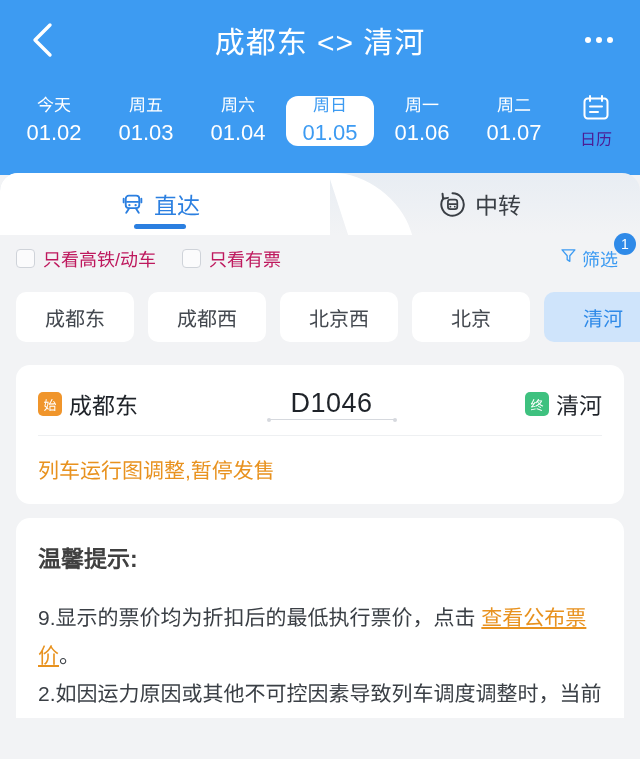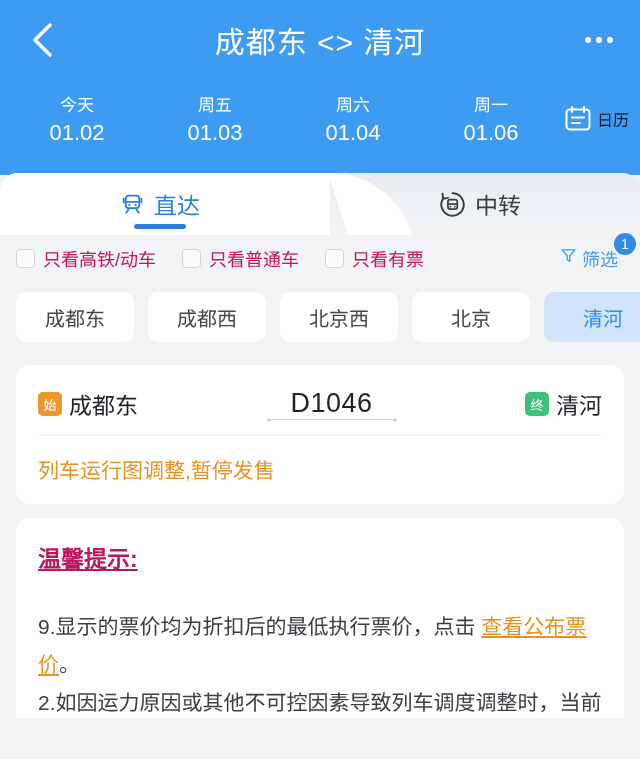--- a/index.html
+++ b/index.html
@@ -82,25 +82,25 @@
   }
   .date-item .dow { font-size: 17px; line-height: 20px; }
   .date-item .dnum { font-size: 22px; line-height: 26px; font-weight: 500; }
   .date-item.active {
     background: #ffffff;
     color: #3d9bf2;
   }
   .cal-btn {
     width: 72px;
     display: flex;
-    flex-direction: row;
+    flex-direction: column;
     align-items: center;
     justify-content: center;
     gap: 4px;
-    color: #0f172a;
+    color: #4c1d95;
     cursor: pointer;
   }
   .cal-btn .cal-label { font-size: 16px; line-height: 18px; }
 
   
   .tabs-wrap {
     position: relative;
     height: 62px;
     background: linear-gradient(180deg, #e8edf3 0%, #f2f3f5 100%);
     border-radius: 18px 18px 0 0;
@@ -293,24 +293,23 @@
   .tips {
     background: #ffffff;
     border-radius: 14px;
     margin: 14px 16px 0 16px;
     padding: 22px 22px 26px 22px;
     position: relative;
     min-height: 210px;
   }
   .tips-title {
     font-size: 23px;
-    color: #be185d;
+    color: #404040;
     font-weight: 600;
-    margin-bottom: 34px;
-    text-decoration: underline;
+    margin-bottom: 25px;
   }
   .tips-p {
     font-size: 21px;
     line-height: 38px;
     color: #3a3f45;
   }
   .tips-link {
     color: #e8921f;
     text-decoration: underline;
     cursor: pointer;
@@ -362,23 +361,31 @@
         <span class="dnum">01.02</span>
       </div>
       <div class="date-item">
         <span class="dow">周五</span>
         <span class="dnum">01.03</span>
       </div>
       <div class="date-item">
         <span class="dow">周六</span>
         <span class="dnum">01.04</span>
       </div>
+      <div class="date-item active">
+        <span class="dow">周日</span>
+        <span class="dnum">01.05</span>
+      </div>
       <div class="date-item">
         <span class="dow">周一</span>
         <span class="dnum">01.06</span>
+      </div>
+      <div class="date-item">
+        <span class="dow">周二</span>
+        <span class="dnum">01.07</span>
       </div>
 
       <div class="cal-btn">
         <span>
           <svg width="30" height="30" viewBox="0 0 30 30" fill="none">
             <rect x="3.5" y="5.5" width="23" height="20" rx="3.2" stroke="#ffffff" stroke-width="2"></rect>
             <path d="M9 3 V8 M21 3 V8" stroke="#ffffff" stroke-width="2" stroke-linecap="round"></path>
             <path d="M9 13.5 H21 M9 19 H17" stroke="#ffffff" stroke-width="2" stroke-linecap="round"></path>
           </svg>
         </span>
@@ -420,24 +427,20 @@
     </div>
   </div>
 
   <div class="filter-row">
     <div class="fopt">
       <span class="cbox"></span>
       <span>只看高铁/动车</span>
     </div>
     <div class="fopt">
       <span class="cbox"></span>
-      <span>只看普通车</span>
-    </div>
-    <div class="fopt">
-      <span class="cbox"></span>
       <span>只看有票</span>
     </div>
 
     <div class="filter-btn">
       <span>
         <svg width="17" height="17" viewBox="0 0 18 18" fill="none">
           <path d="M2.2 3 H15.8 L10.4 9.3 V15.2 L7.6 13.4 V9.3 Z" stroke="#3d9bf2" stroke-width="1.4" stroke-linejoin="round"></path>
         </svg>
       </span>
       <span>筛选</span>

